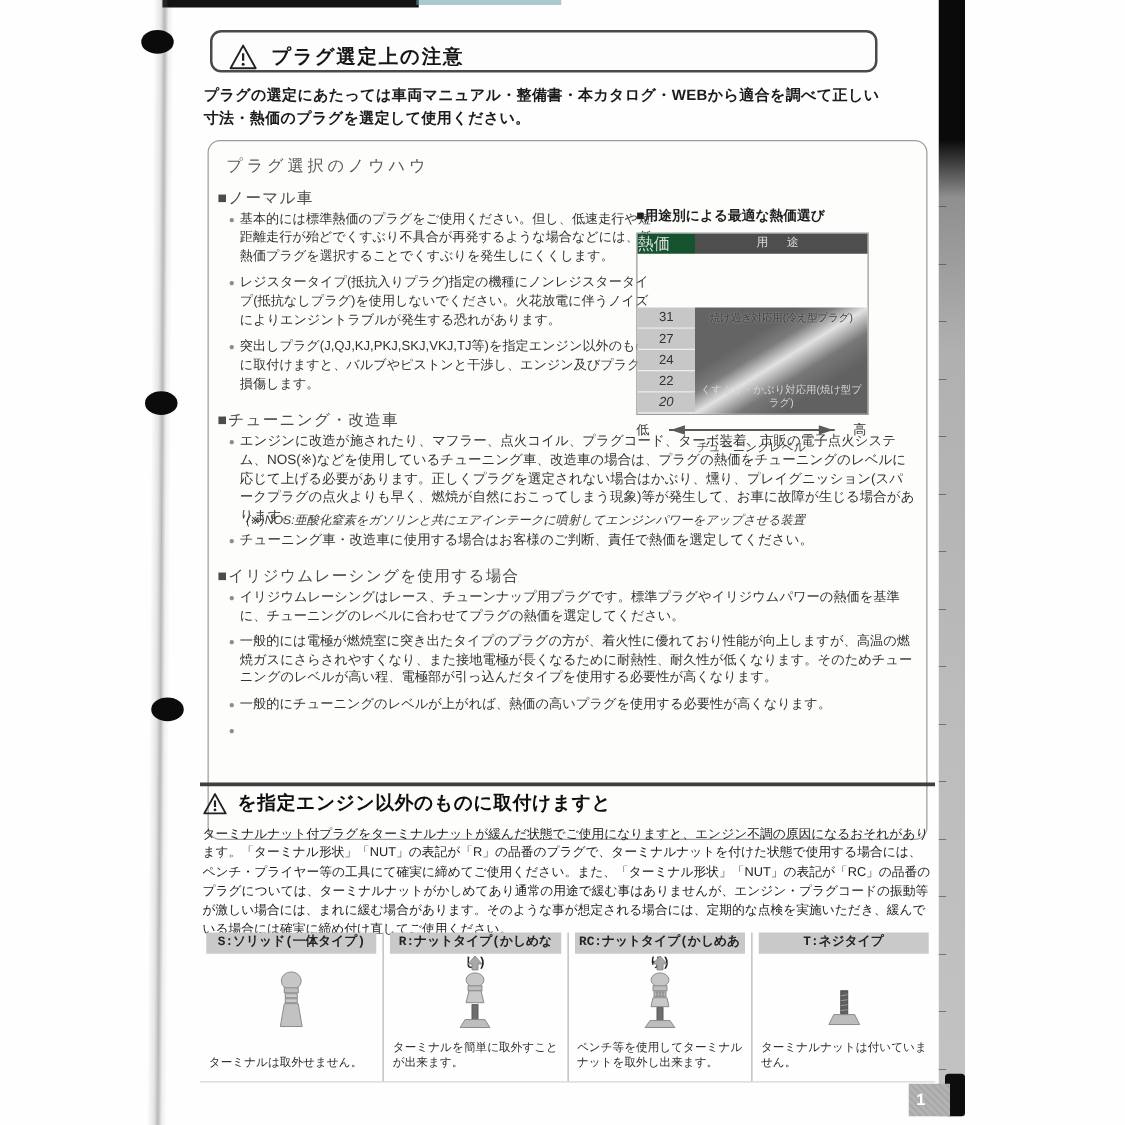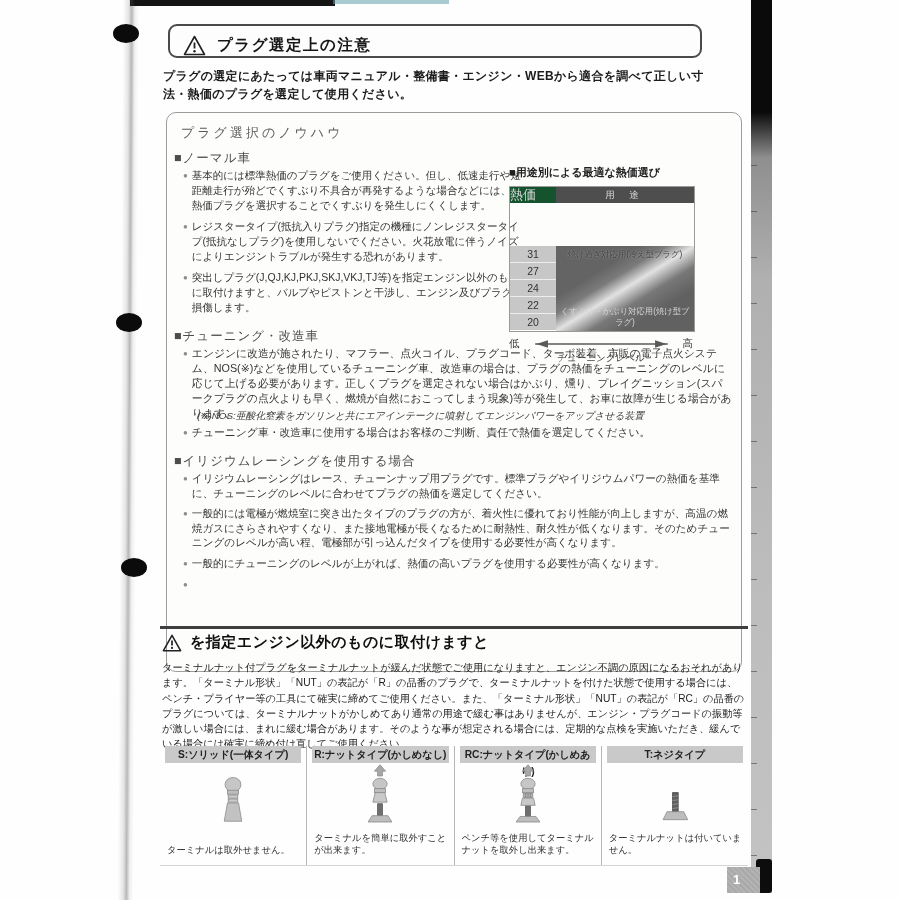--- a/index.html
+++ b/index.html
@@ -56,40 +56,40 @@
   .heat-block{position:absolute;left:342px;top:52px;width:196px;}
   .heat-title{font-size:11px;font-weight:bold;color:#1f1f1f;margin-bottom:6px;}
   .heat-table{position:relative;width:184px;border:1px solid #9a9a9a;}
   .heat-hrow{display:flex;height:16px;}
   .hh-heat{width:46px;background:#14532d;color:#dcdcdc;font-size:13px;text-align:left;line-height:16px;}
   .hh-use{flex:1;background:#4e4e4e;color:#dcdcdc;font-size:9.5px;text-align:center;line-height:16px;letter-spacing:6px;}
   .heat-body{position:relative;height:85px;margin-top:43px;}
   .heat-col{position:absolute;left:0;top:0;width:46px;height:85px;}
   .heat-cell{height:16px;background:#c7c7c7;border-bottom:1px solid #ededed;color:#333;
       font-size:10.5px;text-align:center;line-height:16px;}
-  .heat-cell:last-child{border-bottom:none;}
+  .heat-cell:last-child{border-bottom:none;font-style:italic;}
   .use-band{position:absolute;left:46px;top:0;right:0;bottom:0;
       background:linear-gradient(to bottom right,#646464 30%,#7b7b7b 40%,#e2e2e2 50%,#787878 62%,#616161 75%);}
   .use-top{position:absolute;left:48px;right:2px;top:3px;font-size:8.3px;color:#3d3d3d;text-align:center;
       text-shadow:0 0 2px rgba(255,255,255,.5);}
   .use-bottom{position:absolute;left:48px;right:2px;bottom:3px;font-size:8.3px;color:#d6d6d6;text-align:center;}
   .axis-row{display:flex;align-items:center;width:184px;margin-top:5px;gap:5px;}
   .axis-end{font-size:10.5px;color:#333;}
   .axis-arrow{flex:1;height:10px;}
   .axis-label{width:184px;text-align:center;font-size:9.5px;color:#444;margin-top:1px;}
 
   
   .divider{position:absolute;left:160px;top:626px;width:588px;height:2.5px;background:#3f3f3f;}
   .term-head{position:absolute;left:162px;top:633px;display:flex;align-items:center;gap:8px;}
   .term-head .title{font-size:15px;font-weight:bold;color:#0f0f0f;letter-spacing:.5px;}
   .term-body{position:absolute;left:162px;top:660px;width:584px;font-size:10.2px;line-height:15.3px;
       color:#1c1c1c;font-weight:500;}
 
   .types-table{position:absolute;left:160px;top:746px;width:588px;height:120px;display:flex;
-      border-bottom:1px solid #d5d5d5;box-sizing:border-box;}
+      border-bottom:1px solid #d5d5d5;box-sizing:border-box;font-family:Liberation Mono, monospace;}
   .type-col{flex:1;position:relative;border-right:1px solid #b5b5b5;}
   .type-col:last-child{border-right:none;}
   .type-header{height:17px;margin:0 5px;background:#c9c9c9;font-size:10.2px;font-weight:bold;color:#222;
       text-align:center;line-height:17px;}
   .type-art{position:absolute;left:0;right:0;top:18px;height:62px;display:flex;justify-content:center;}
   .type-caption{position:absolute;left:7px;right:4px;bottom:9px;font-size:9.3px;line-height:11.5px;color:#2e2e2e;}
 
   .warn-svg{display:block;}
 </style>
 </head>
@@ -112,21 +112,21 @@
   </div>
 
   <div class="header-box">
     <svg class="warn-svg" width="23" height="21" viewBox="0 0 23 21">
       <path d="M11.5 1.5 L21.5 19.5 H1.5 Z" fill="none" stroke="#222" stroke-width="1.6" stroke-linejoin="round"></path>
       <line x1="11.5" y1="7.5" x2="11.5" y2="13.5" stroke="#222" stroke-width="1.8"></line>
       <circle cx="11.5" cy="16.3" r="1.2" fill="#222"></circle>
     </svg>
     <span class="title">プラグ選定上の注意</span>
   </div>
-  <div class="intro">プラグの選定にあたっては車両マニュアル・整備書・エンジン・WEBから適合を調べて正しい寸法・熱価のプラグを選定して使用ください。</div>
+  <div class="intro">プラグの選定にあたっては車両マニュアル・整備書・本カタログ・WEBから適合を調べて正しい寸法・熱価のプラグを選定して使用ください。</div>
 
   <div class="knowhow-box">
     <div class="kh-title">プラグ選択のノウハウ</div>
 
     <div class="sec-head head-normal">■ノーマル車</div>
     <ul class="blist list-normal">
       <li>
           <span class="mk">●</span>
           <span class="bt">基本的には標準熱価のプラグをご使用ください。但し、低速走行や短距離走行が殆どでくすぶり不具合が再発するような場合などには、低熱価プラグを選択することでくすぶりを発生しにくくします。</span>
         </li>

